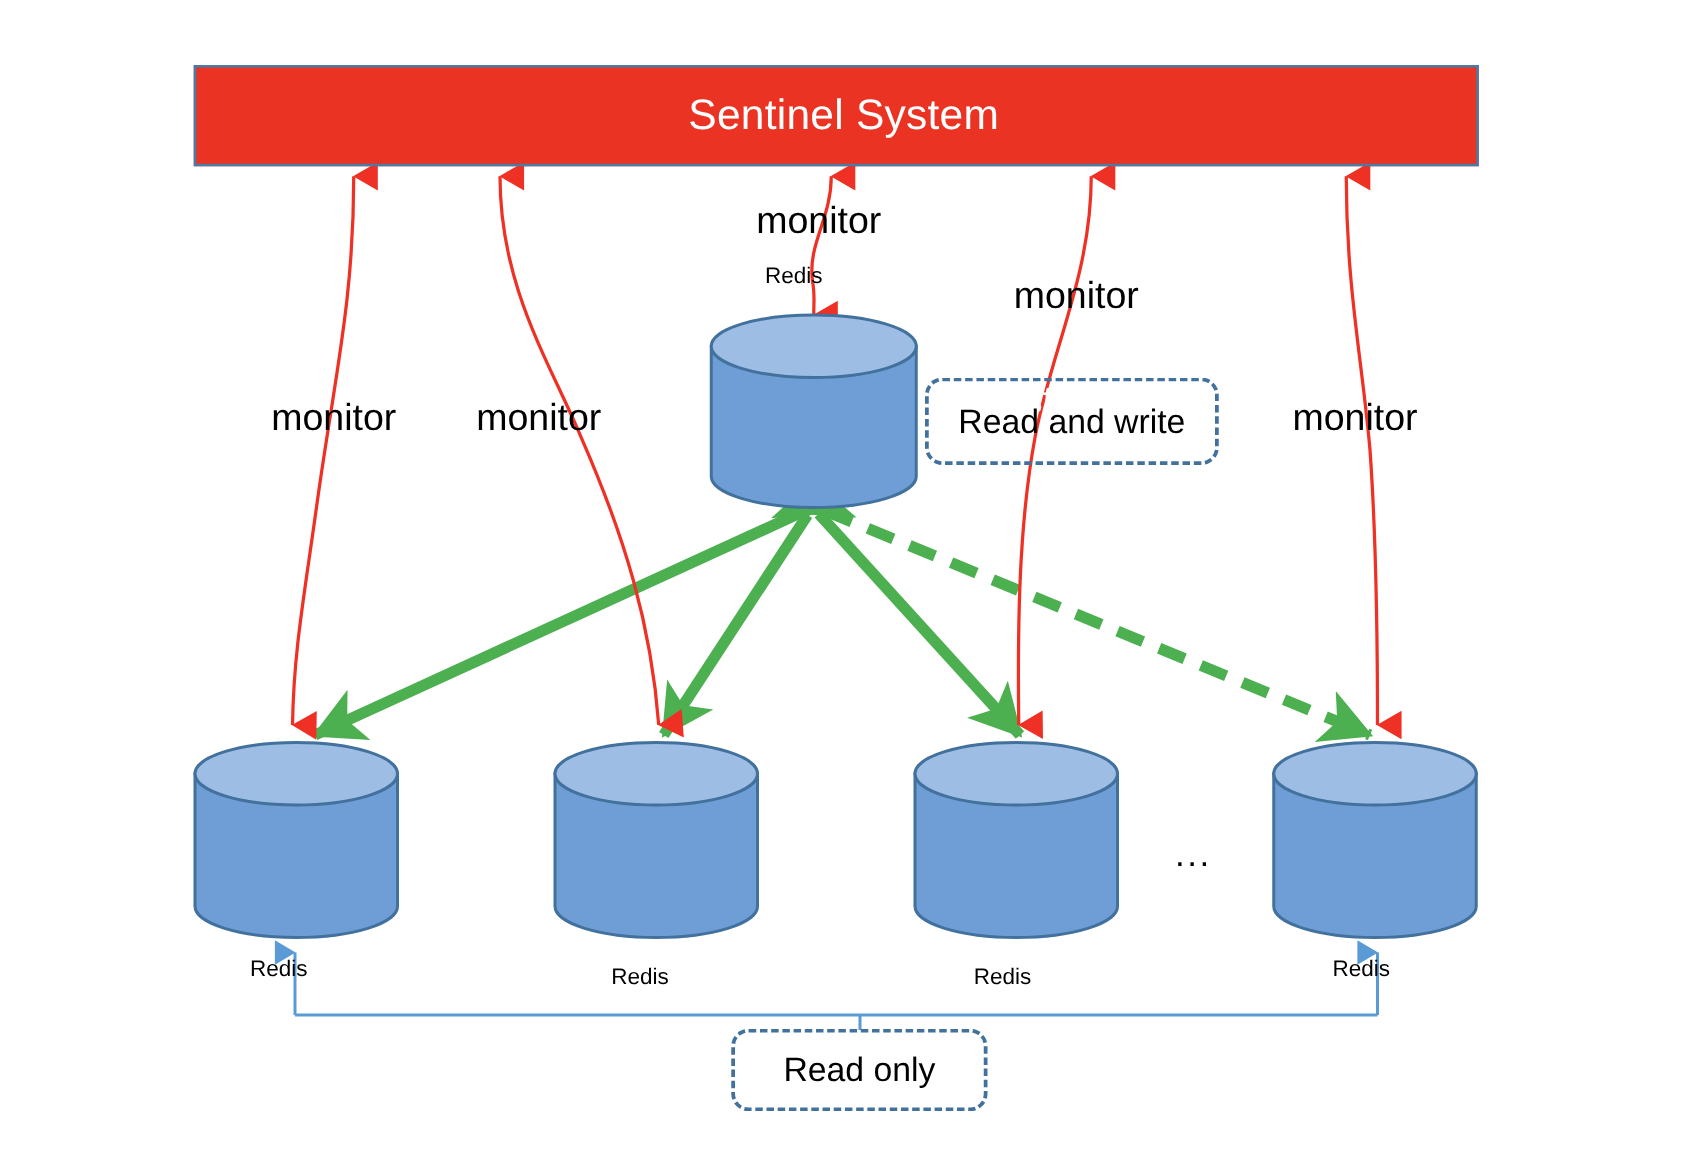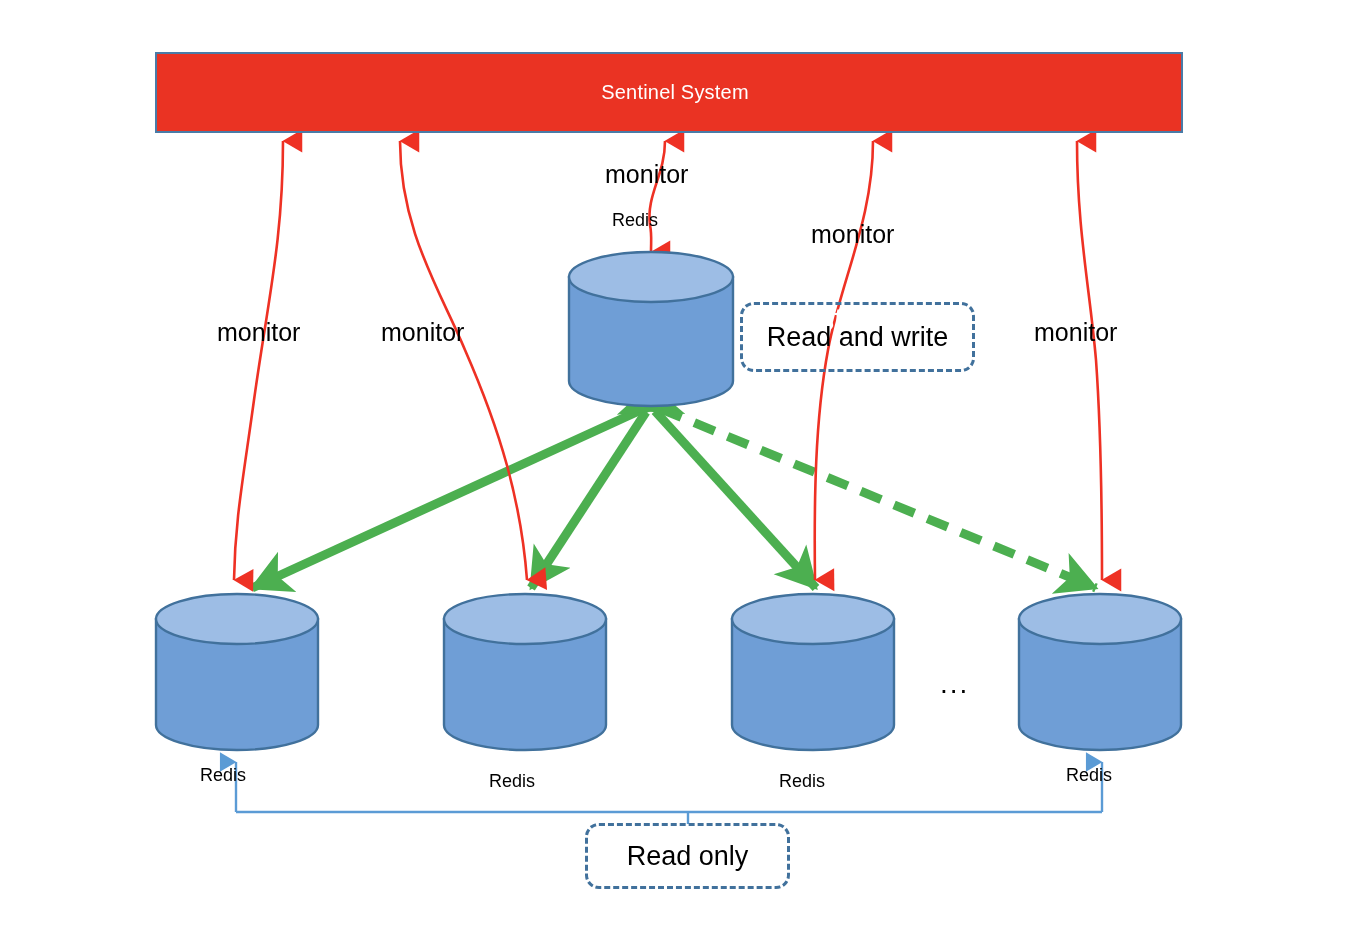--- a/index.html
+++ b/index.html
@@ -32,21 +32,21 @@
     height: 81px;
     background: #ea3323;
     border: 2px solid #4a7ba7;
     box-sizing: border-box;
     display: flex;
     align-items: center;
     justify-content: center;
   }
   .sentinel-bar-label {
     color: #ffffff;
-    font-size: 20px;
+    font-size: 34px;
     font-family: "Liberation Sans", sans-serif;
     letter-spacing: 0.2px;
     margin-left: 12px;
   }
   .cylinder {
     position: absolute;
   }
   .cyl-label {
     position: absolute;
     width: 100%;
@@ -54,21 +54,21 @@
     color: #ffffff;
     font-family: "Liberation Sans", sans-serif;
     pointer-events: none;
   }
   .txt {
     position: absolute;
     color: #000000;
     font-family: "Liberation Sans", sans-serif;
     white-space: nowrap;
   }
-  .monitor-label { font-size: 25px; }
+  .monitor-label { font-size: 30px; }
   .redis-label { font-size: 18px; }
   .ellipsis-label { font-size: 28px; letter-spacing: 2px; }
   .callout {
     position: absolute;
     border: 3px dashed #41719c;
     border-radius: 14px;
     box-sizing: border-box;
     display: flex;
     align-items: center;
     justify-content: center;

